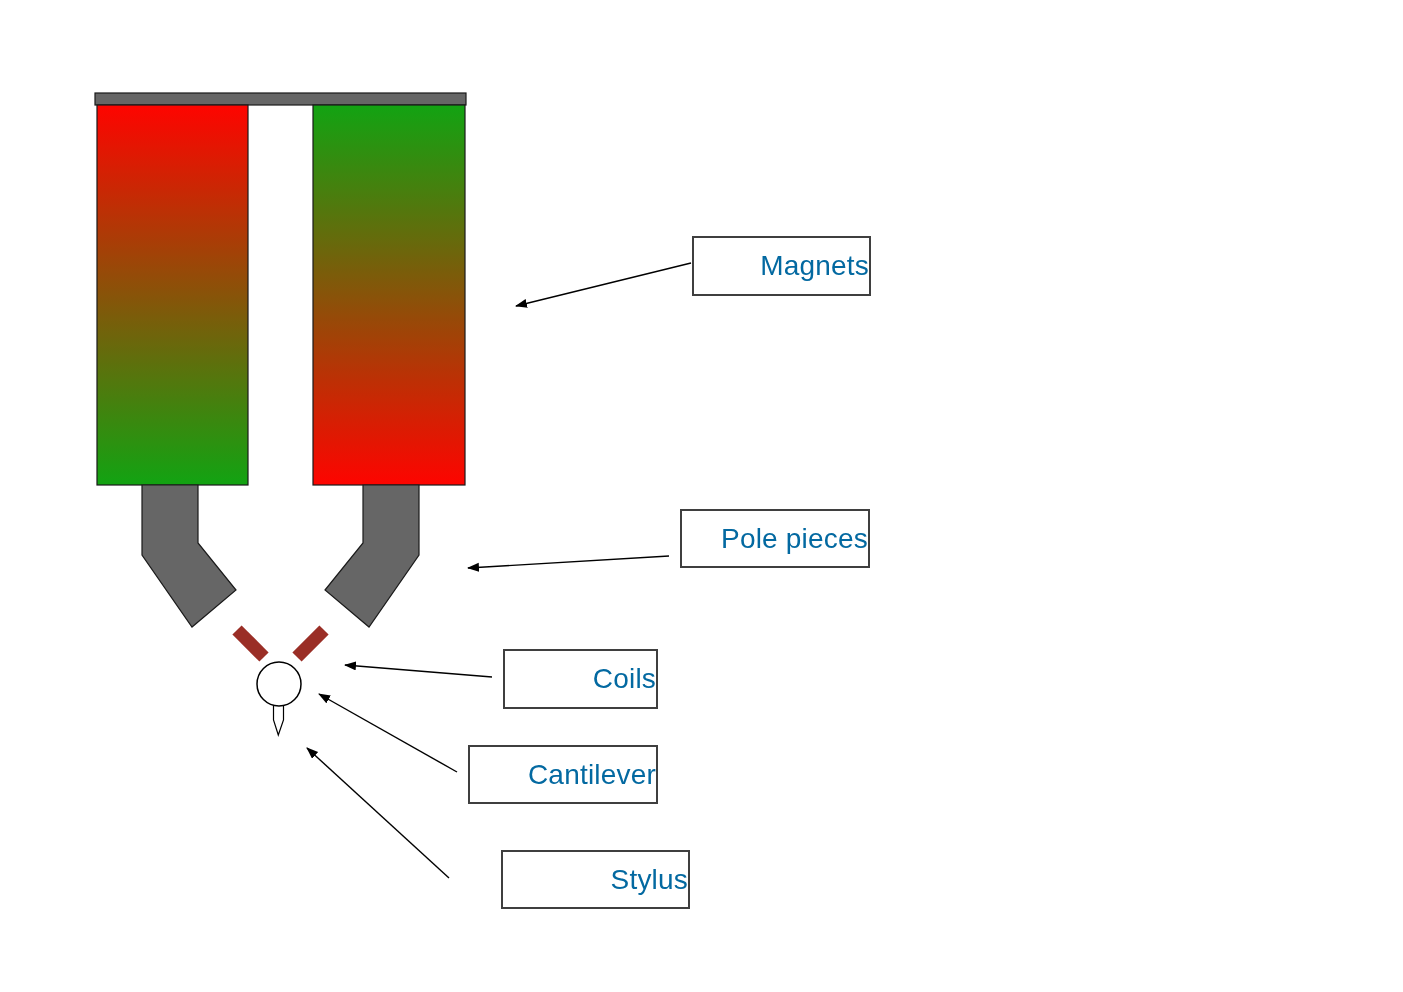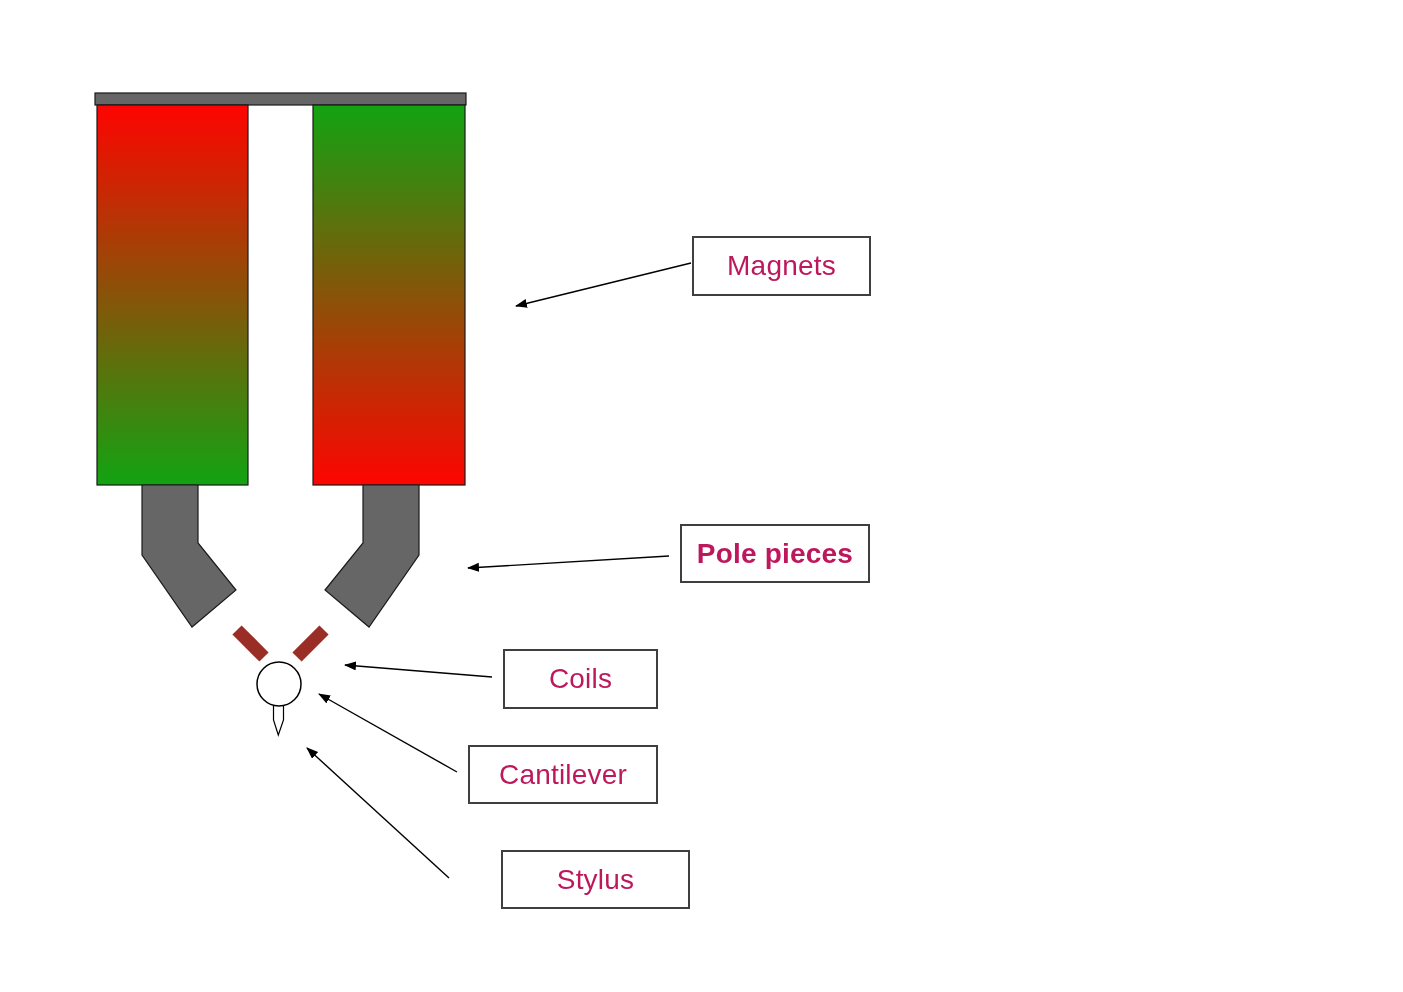--- a/index.html
+++ b/index.html
@@ -20,30 +20,30 @@
     left: 0;
     top: 0;
   }
   .label-box {
     position: absolute;
     background: #ffffff;
     border: 2px solid #3f3f3f;
     box-sizing: border-box;
     display: flex;
     align-items: center;
-    justify-content: center;
+    justify-content: flex-end;
     font-size: 28px;
-    color: #be185d;
+    color: #0369a1;
     letter-spacing: 0.2px;
   }
   .label-box span {
     white-space: nowrap;
   }
   #box-magnets    { left: 692px; top: 236px; width: 179px; height: 60px; }
-  #box-polepieces { left: 680px; top: 524px; width: 190px; height: 59px; font-weight: bold; }
+  #box-polepieces { left: 680px; top: 509px; width: 190px; height: 59px; }
   #box-coils      { left: 503px; top: 649px; width: 155px; height: 60px; }
   #box-cantilever { left: 468px; top: 745px; width: 190px; height: 59px; }
   #box-stylus     { left: 456px; top: 850px; width: 189px; height: 59px; margin-left: 45px; }
 </style>
 </head>
 <body>
 
 <div class="canvas">
 
   <svg class="diagram-svg" width="1403" height="992" viewBox="0 0 1403 992">

